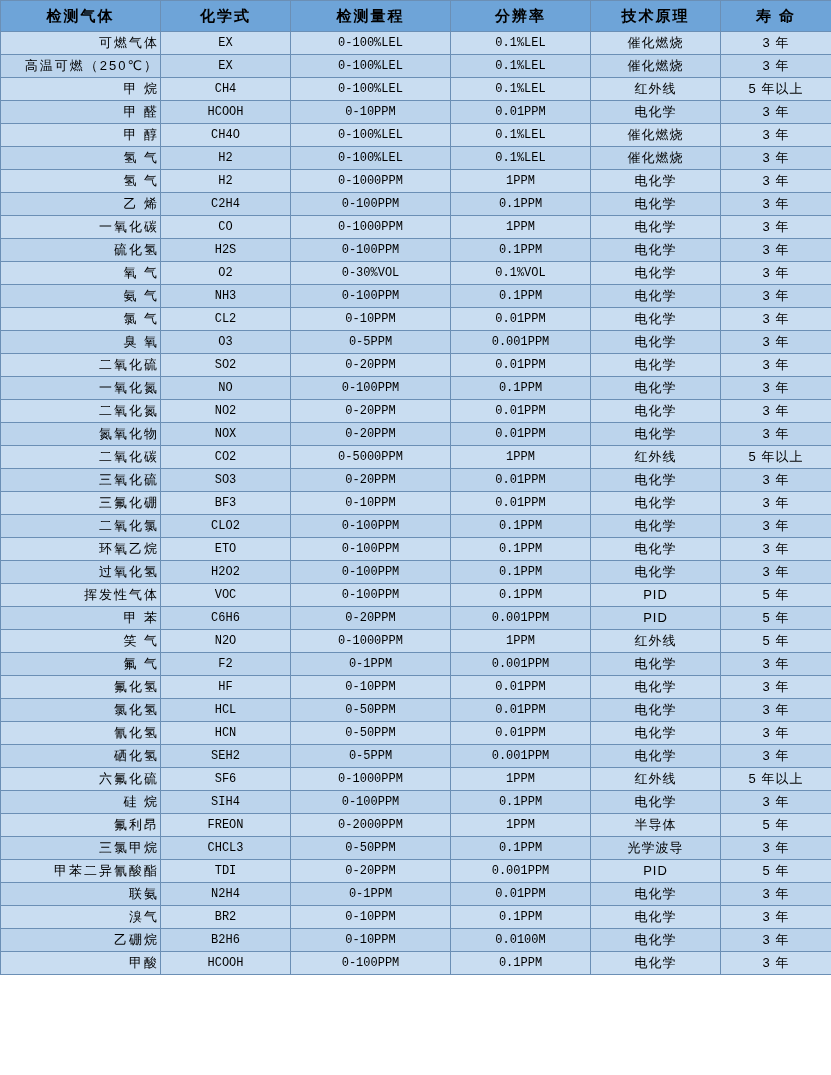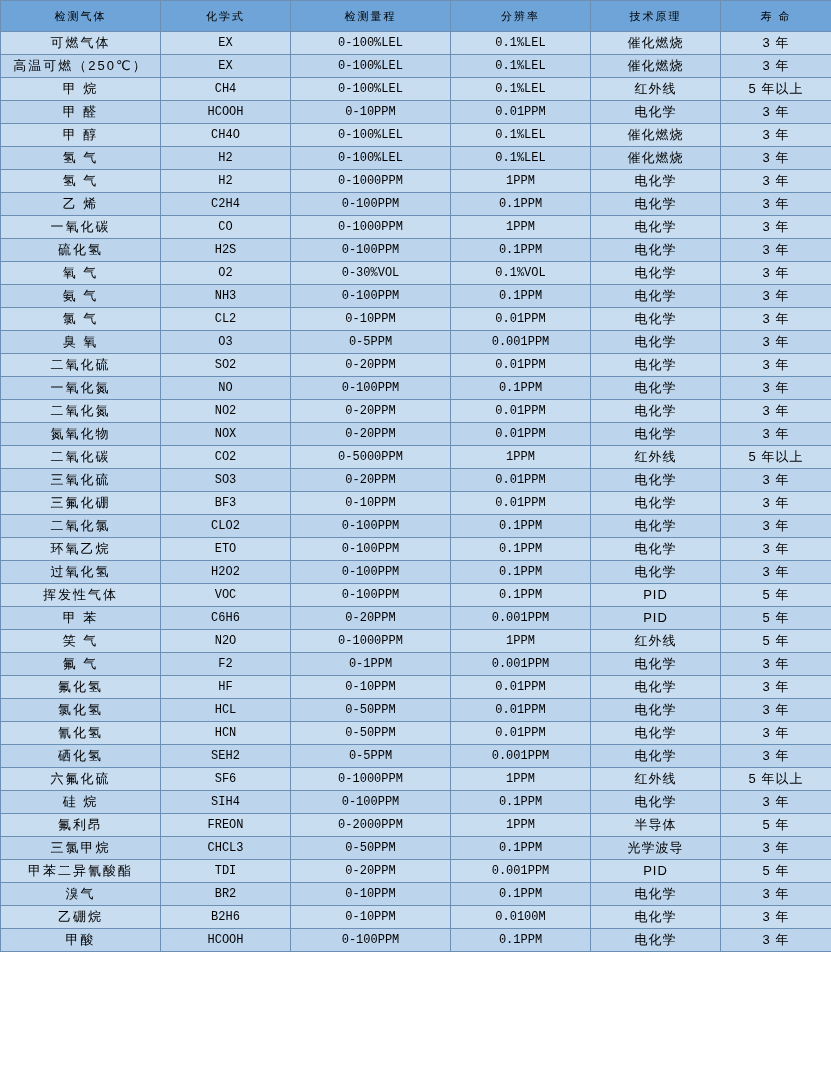--- a/index.html
+++ b/index.html
@@ -28,35 +28,36 @@
     border: 1px solid #6b8fb5;
     text-align: center;
     vertical-align: middle;
     color: #000000;
     white-space: nowrap;
     overflow: hidden;
   }
   table.gas-table thead th {
     background: #6ea4d8;
     height: 28px;
-    font-size: 11px;
-    font-weight: normal;
+    font-size: 15px;
+    font-weight: bold;
     letter-spacing: 2px;
   }
   table.gas-table tbody td {
     height: 20px;
     line-height: 20px;
     font-size: 13px;
     background: #c9ddf1;
   }
   table.gas-table tbody tr:nth-child(even) td {
     background: #bcd4ec;
   }
   table.gas-table tbody td.col-name {
     letter-spacing: 2px;
+    text-align: right;
   }
   table.gas-table tbody td.col-formula,
   table.gas-table tbody td.col-range,
   table.gas-table tbody td.col-res {
     font-family: "Liberation Mono", "DejaVu Sans Mono", monospace;
     font-size: 12px;
     letter-spacing: 0px;
   }
   table.gas-table tbody td.col-tech,
   table.gas-table tbody td.col-life {
@@ -376,20 +377,28 @@
       </tr>
       <tr>
         <td class="col-name">甲苯二异氰酸酯</td>
         <td class="col-formula">TDI</td>
         <td class="col-range">0-20PPM</td>
         <td class="col-res">0.001PPM</td>
         <td class="col-tech">PID</td>
         <td class="col-life">5 年</td>
       </tr>
       <tr>
+        <td class="col-name">联氨</td>
+        <td class="col-formula">N2H4</td>
+        <td class="col-range">0-1PPM</td>
+        <td class="col-res">0.01PPM</td>
+        <td class="col-tech">电化学</td>
+        <td class="col-life">3 年</td>
+      </tr>
+      <tr>
         <td class="col-name">溴气</td>
         <td class="col-formula">BR2</td>
         <td class="col-range">0-10PPM</td>
         <td class="col-res">0.1PPM</td>
         <td class="col-tech">电化学</td>
         <td class="col-life">3 年</td>
       </tr>
       <tr>
         <td class="col-name">乙硼烷</td>
         <td class="col-formula">B2H6</td>

